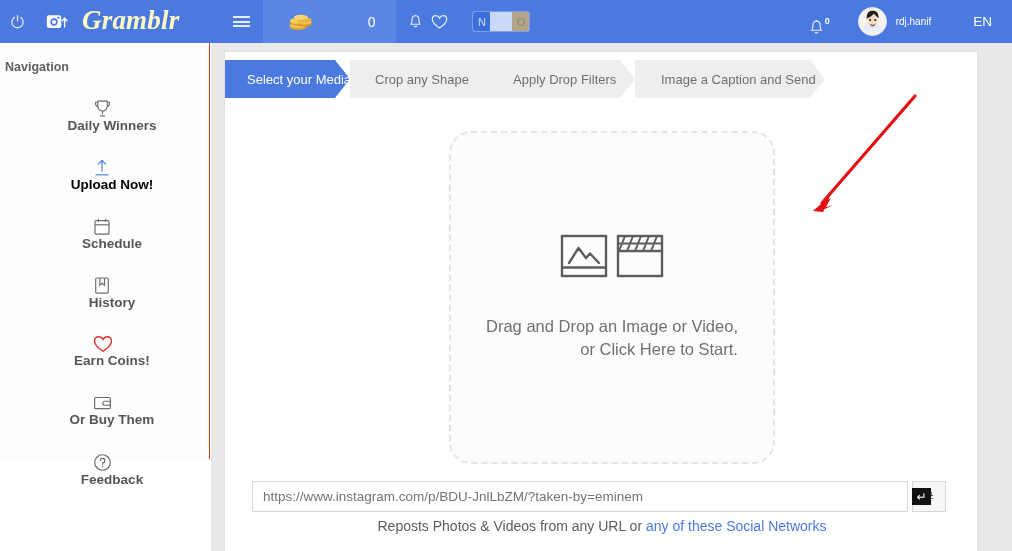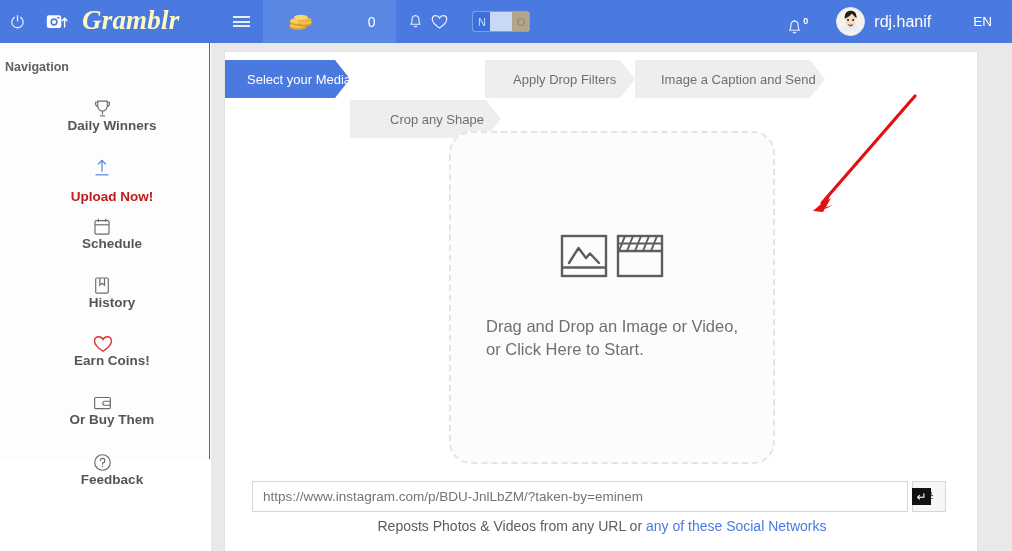--- a/index.html
+++ b/index.html
@@ -95,21 +95,21 @@
   .bell-badge { font-size: 9px; font-weight: bold; color: #fff; margin-left: 1px; margin-top: -3px; }
   .user-chip {
     display: flex; align-items: center; margin-left: 28px; cursor: pointer;
   }
   .avatar {
     width: 29px; height: 29px; border-radius: 50%;
     background: #f1e7dd;
     border: 1px solid #dfe8f8;
     overflow: hidden; position: relative; flex: none;
   }
-  .username { color: #ffffff; font-size: 16px; margin-left: 9px; }
+  .username { color: #ffffff; font-size: 10px; margin-left: 9px; }
   .lang { color: #ffffff; font-size: 13.5px; margin-left: 42px; margin-right: 20px; cursor: pointer; }
 
   
   #sidebar {
     position: absolute; left: 0; top: 43px;
     width: 210px; height: 416px;
     background: #fdfdfd;
     border-right: 1px solid #c2410c;
   }
   .nav-title {
@@ -122,21 +122,21 @@
     padding-left: 6px; cursor: pointer; flex-direction: column;
   }
   .nav-item .ni-icon {
     width: 30px; display: flex; align-items: center; justify-content: flex-start;
     color: #6c6c6c; flex: none;
   }
   .nav-item .ni-label {
     font-size: 13.5px; font-weight: bold; color: #565656;
     margin-left: 9px;
   }
-  .nav-item.active .ni-label { color: #b91c1c; margin-top: 12px; }
+  .nav-item.active .ni-label { color: #000000; }
   .nav-item.active .ni-icon { color: #4a7ae0; }
   .nav-item.coins .ni-icon { color: #e02b2b; }
 
   
   #maingap {
     position: absolute; left: 211px; top: 43px;
     width: 801px; height: 508px;
     background: #e9e9e9;
   }
   #panel {
@@ -175,21 +175,21 @@
     width: 326px; height: 333px;
     border: 2px dashed #e4e4e4;
     border-radius: 22px;
     background: #fcfcfc;
     display: flex; flex-direction: column;
     align-items: center; justify-content: center;
     cursor: pointer;
   }
   .dz-icons { display: flex; gap: 8px; margin-bottom: 33px; }
   .dz-text {
-    font-size: 16.5px; color: #707070; text-align: left; line-height: 1.42;
+    font-size: 16.5px; color: #707070; text-align: right; line-height: 1.42;
   }
 
   
   #urlrow {
     position: absolute; left: 27px; top: 429px;
     width: 694px; height: 31px;
     display: flex;
   }
   #urlinput {
     flex: 1; height: 31px;
@@ -409,21 +409,21 @@
 
 <div id="maingap"></div>
 
 <div id="panel">
 
   <div id="steps">
     <div class="step first" style="left:0px;width:125px;">
       <div class="s-bg"></div>
       <div class="s-txt">Select your Media</div>
     </div>
-    <div class="step" style="left:125px;width:151px;padding-left:40px;margin-top:40px;">
+    <div class="step" style="left:125px;width:151px;padding-left:25px;">
       <div class="s-bg"></div>
       <div class="s-txt">Crop any Shape</div>
     </div>
     <div class="step" style="left:260px;width:150px;padding-left:28px;">
       <div class="s-bg"></div>
       <div class="s-txt">Apply Drop Filters</div>
     </div>
     <div class="step" style="left:410px;width:190px;padding-left:26px;">
       <div class="s-bg"></div>
       <div class="s-txt">Image a Caption and Send</div>

